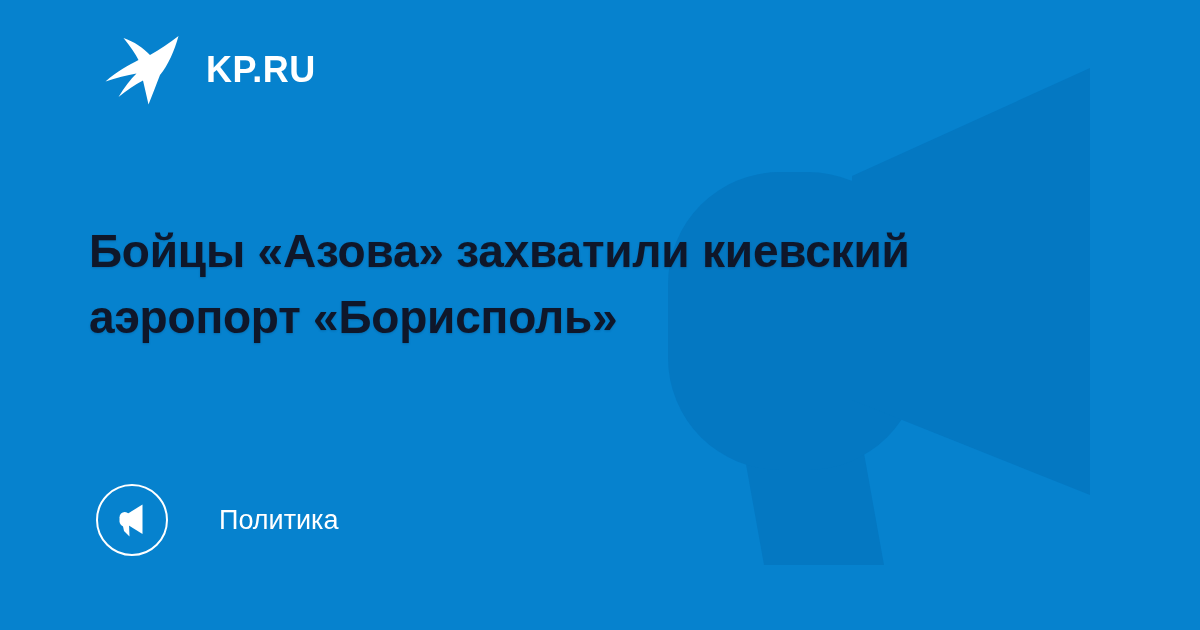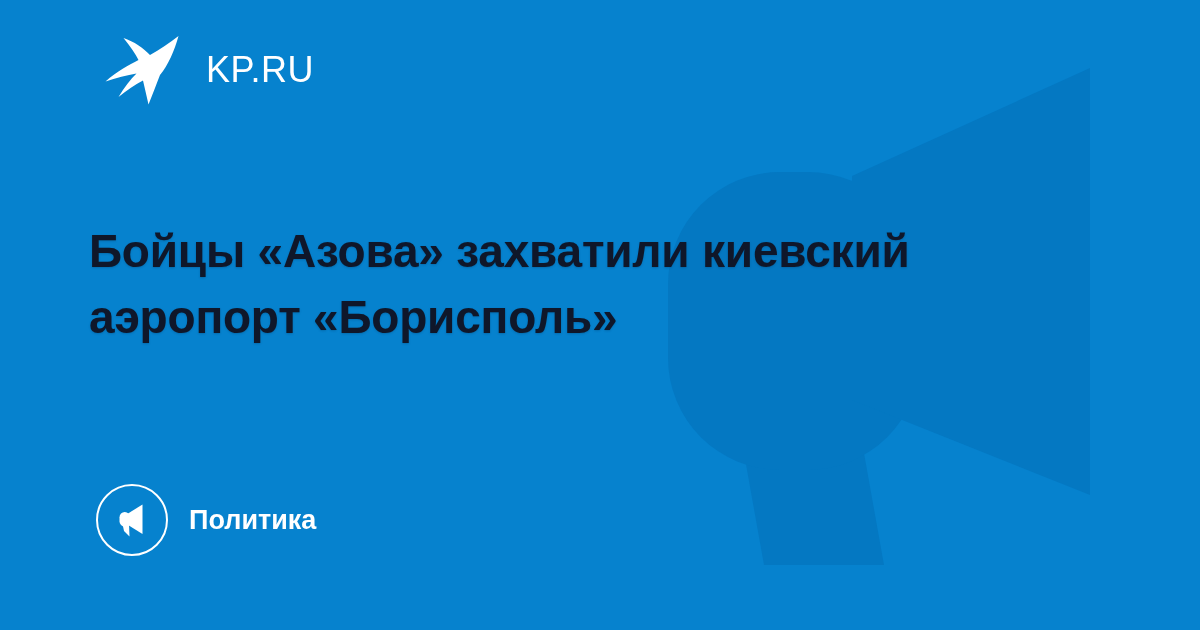--- a/index.html
+++ b/index.html
@@ -40,21 +40,21 @@
   #brand-mark {
     width: 78px;
     height: 72px;
     flex: 0 0 auto;
     display: block;
   }
   #brand-wordmark {
     margin-left: 24px;
     color: #ffffff;
     font-size: 36px;
-    font-weight: 400;
+    font-weight: 700;
     letter-spacing: 0.5px;
     line-height: 1;
     white-space: nowrap;
   }
 
   
   #headline {
     position: absolute;
     left: 89px;
     top: 218px;
@@ -83,24 +83,24 @@
     border: 2px solid #ffffff;
     border-radius: 50%;
     flex: 0 0 auto;
     display: flex;
     align-items: center;
     justify-content: center;
     box-sizing: border-box;
   }
   #rubric-badge svg { display: block; }
   #rubric-label {
-    margin-left: 21px;
+    margin-left: 51px;
     color: #ffffff;
     font-size: 27px;
-    font-weight: 700;
+    font-weight: 400;
     line-height: 1;
     white-space: nowrap;
   }
 </style>
 </head>
 <body>
 
 <div id="card">
 
   <svg id="watermark" viewBox="0 0 1200 630" xmlns="http://www.w3.org/2000/svg" aria-hidden="true">

